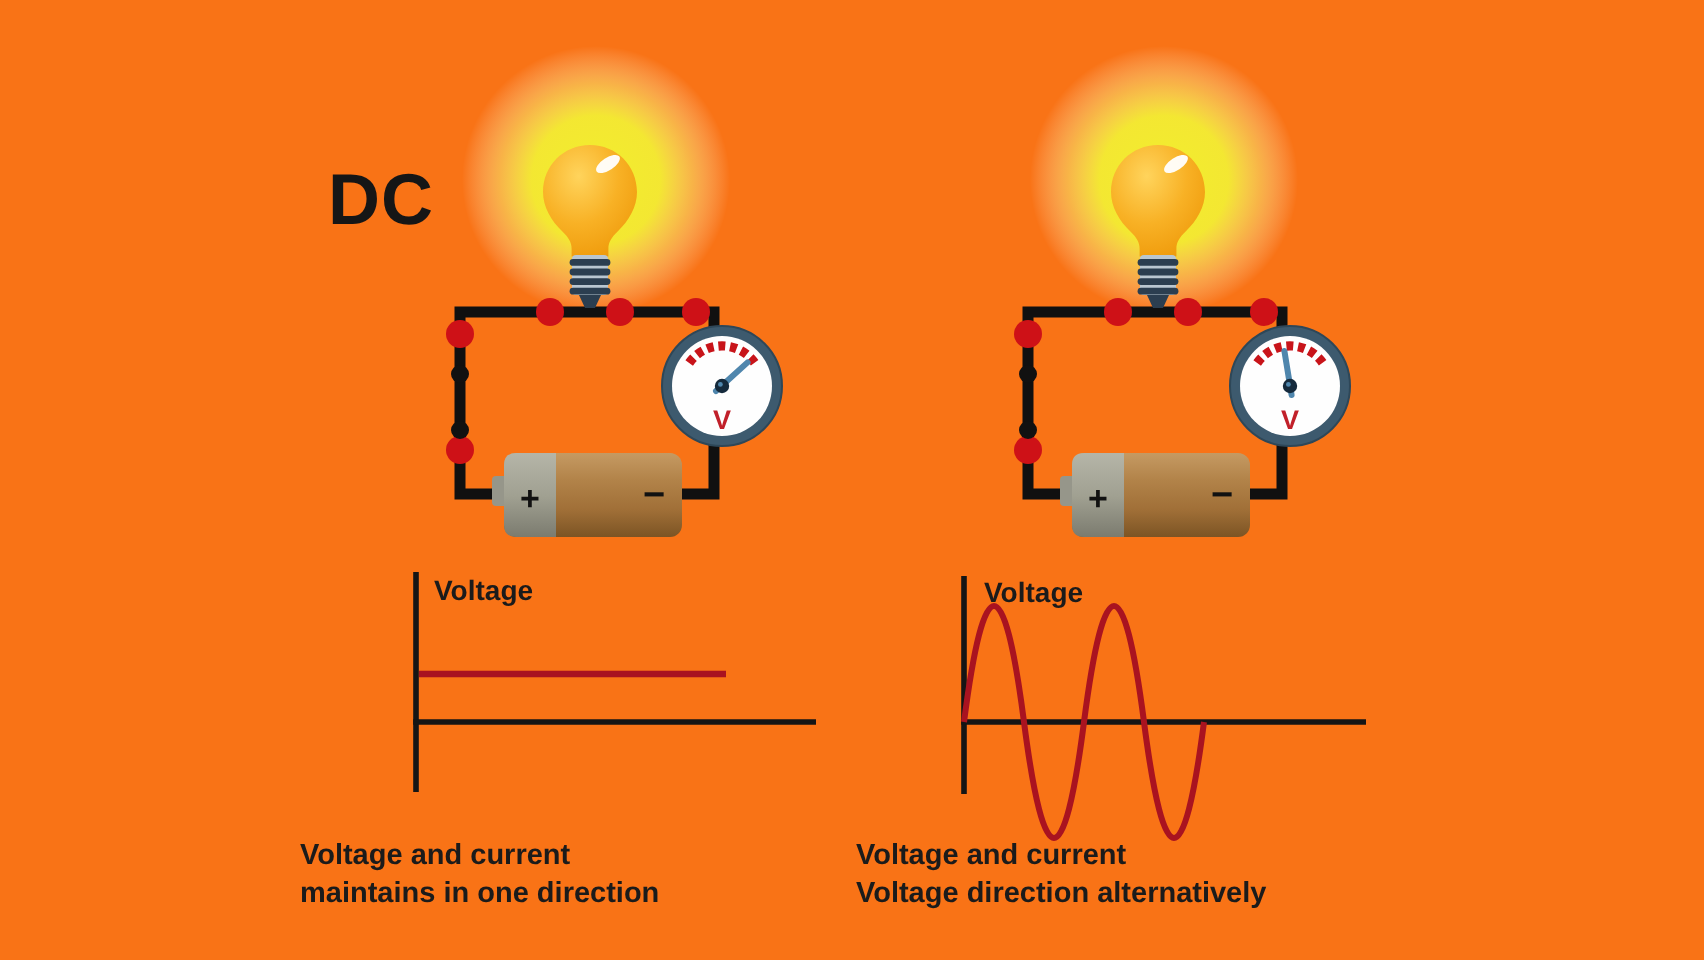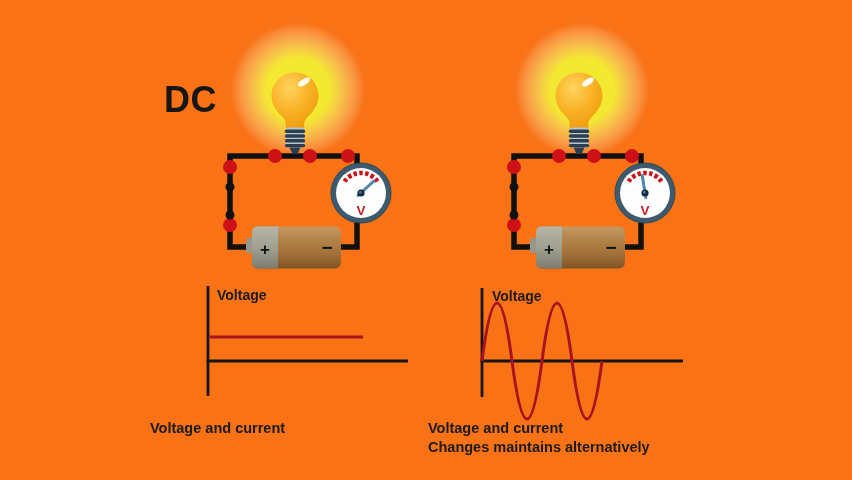--- a/index.html
+++ b/index.html
@@ -114,20 +114,21 @@
 
   <svg class="graph dc" viewBox="0 0 220 125">
     <line x1="13" y1="3" x2="13" y2="113" stroke="#151515" stroke-width="2.8"></line>
     <line x1="11.6" y1="78" x2="213" y2="78" stroke="#151515" stroke-width="2.8"></line>
     <line x1="14.5" y1="54" x2="168" y2="54" stroke="#a91320" stroke-width="3.2"></line>
     <text x="22" y="17" font-size="14" font-weight="bold" fill="#1b1b1b">Voltage</text>
   </svg>
 
   <div class="caption dc">
     <div>Voltage and current</div>
+    <div>maintains in one direction</div>
   </div>
 
 
   <svg class="circuit ac" viewBox="0 0 280 270">
     <defs>
       <radialGradient id="glow-a" cx="50%" cy="50%" r="50%">
         <stop offset="0%" stop-color="#f2ee2d" stop-opacity="1"></stop>
         <stop offset="48%" stop-color="#f3f034" stop-opacity="0.93"></stop>
         <stop offset="72%" stop-color="#f7f478" stop-opacity="0.5"></stop>
         <stop offset="100%" stop-color="#ffffff" stop-opacity="0"></stop>
@@ -204,16 +205,16 @@
 
   <svg class="graph ac" viewBox="0 0 230 147">
     <line x1="22" y1="5" x2="22" y2="114" stroke="#151515" stroke-width="2.8"></line>
     <line x1="20.6" y1="78" x2="223" y2="78" stroke="#151515" stroke-width="2.8"></line>
     <path d="M22,78 Q37,-38 52,78 Q67,194 82,78 Q97,-38 112,78 Q127,194 142,78" fill="none" stroke="#a91320" stroke-width="3"></path>
     <text x="32" y="18" font-size="14" font-weight="bold" fill="#1b1b1b">Voltage</text>
   </svg>
 
   <div class="caption ac">
     <div>Voltage and current</div>
-    <div>Changes maintains alternatively</div>
+    <div>Voltage direction alternatively</div>
   </div>
 
 </div>
 
 </body></html>

